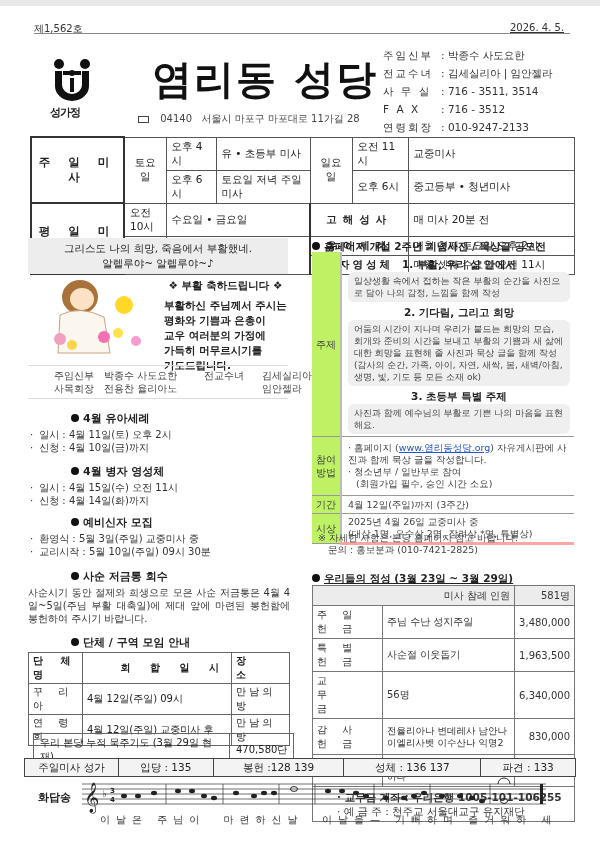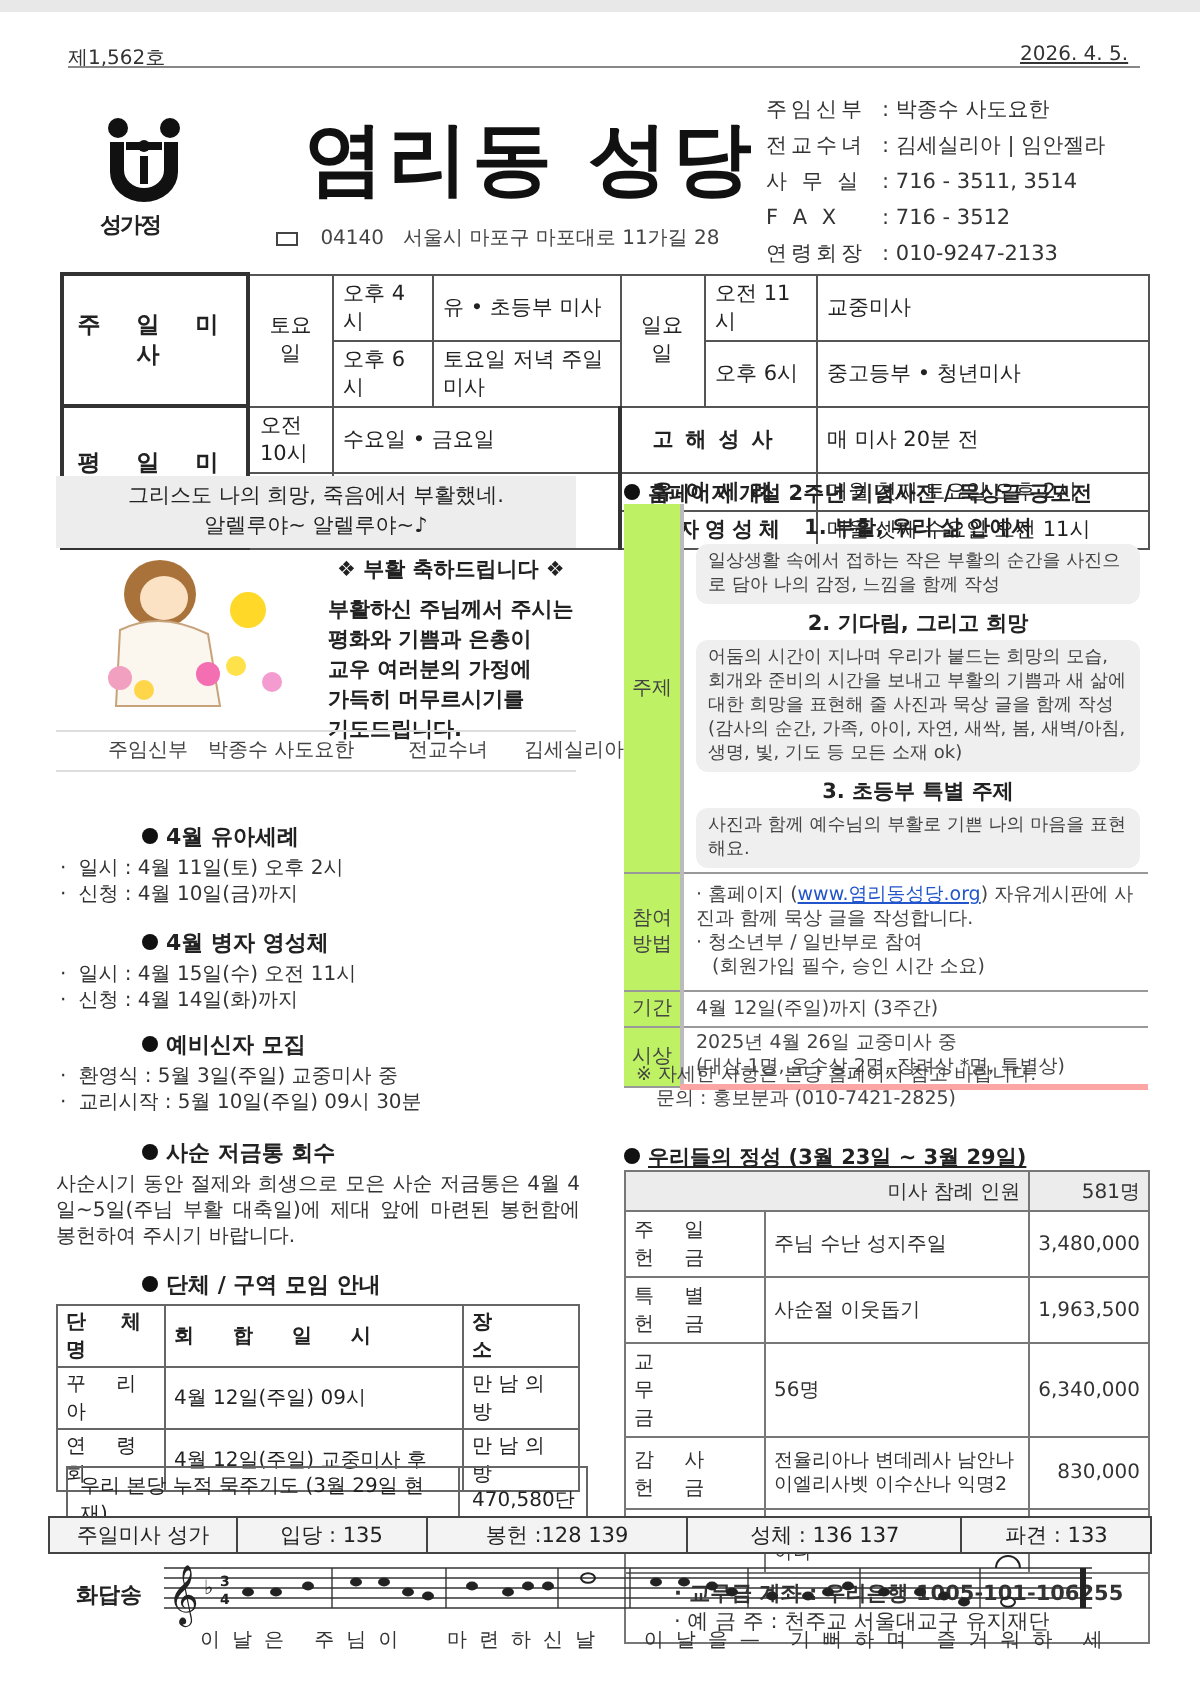--- a/index.html
+++ b/index.html
@@ -172,20 +172,26 @@
     <div style="font-weight:bold">가득히 머무르시기를</div>
     <div style="font-weight:bold">기도드립니다.</div>
   </div>
   <div class="sign">
     <div class="g">
       <span>주임신부</span>
       <span>박종수 사도요한</span>
       <span>전교수녀</span>
       <span>김세실리아</span>
     </div>
+    <div class="g">
+      <span>사목회장</span>
+      <span>전용찬 율리아노</span>
+      <span></span>
+      <span>임안젤라</span>
+    </div>
   </div>
 
   <div class="sec" style="top:412px">
     <div class="h"><span class="dot"></span><span>4월 유아세례</span></div>
     <div class="li">일시 : 4월 11일(토) 오후 2시</div>
     <div class="li">신청 : 4월 10일(금)까지</div>
   </div>
   <div class="sec" style="top:465px">
     <div class="h"><span class="dot"></span><span>4월 병자 영성체</span></div>
     <div class="li">일시 : 4월 15일(수) 오전 11시</div>
@@ -201,21 +207,21 @@
     <div class="para">사순시기 동안 절제와 희생으로 모은 사순 저금통은 4월 4일~5일(주님 부활 대축일)에 제대 앞에 마련된 봉헌함에 봉헌하여 주시기 바랍니다.</div>
   </div>
 
   <div class="sec" style="top:636px">
     <div class="h"><span class="dot"></span><span>단체 / 구역 모임 안내</span></div>
   </div>
   <table class="group-tbl">
     <tbody>
         <tr class="th">
       <td style="width:54px;letter-spacing:7px">단 체 명</td>
-      <td style="text-align:left;letter-spacing:8px">회 합 일 시</td>
+      <td style="text-align:right;letter-spacing:8px">회 합 일 시</td>
       <td style="width:58px;letter-spacing:18px">장 소</td>
     </tr>
     <tr>
       <td style="letter-spacing:6px">꾸 리 아</td>
       <td>4월 12일(주일) 09시</td>
       <td>만 남 의 방</td>
     </tr>
     <tr>
       <td style="letter-spacing:6px">연 령 회</td>
       <td>4월 12일(주일) 교중미사 후</td>

